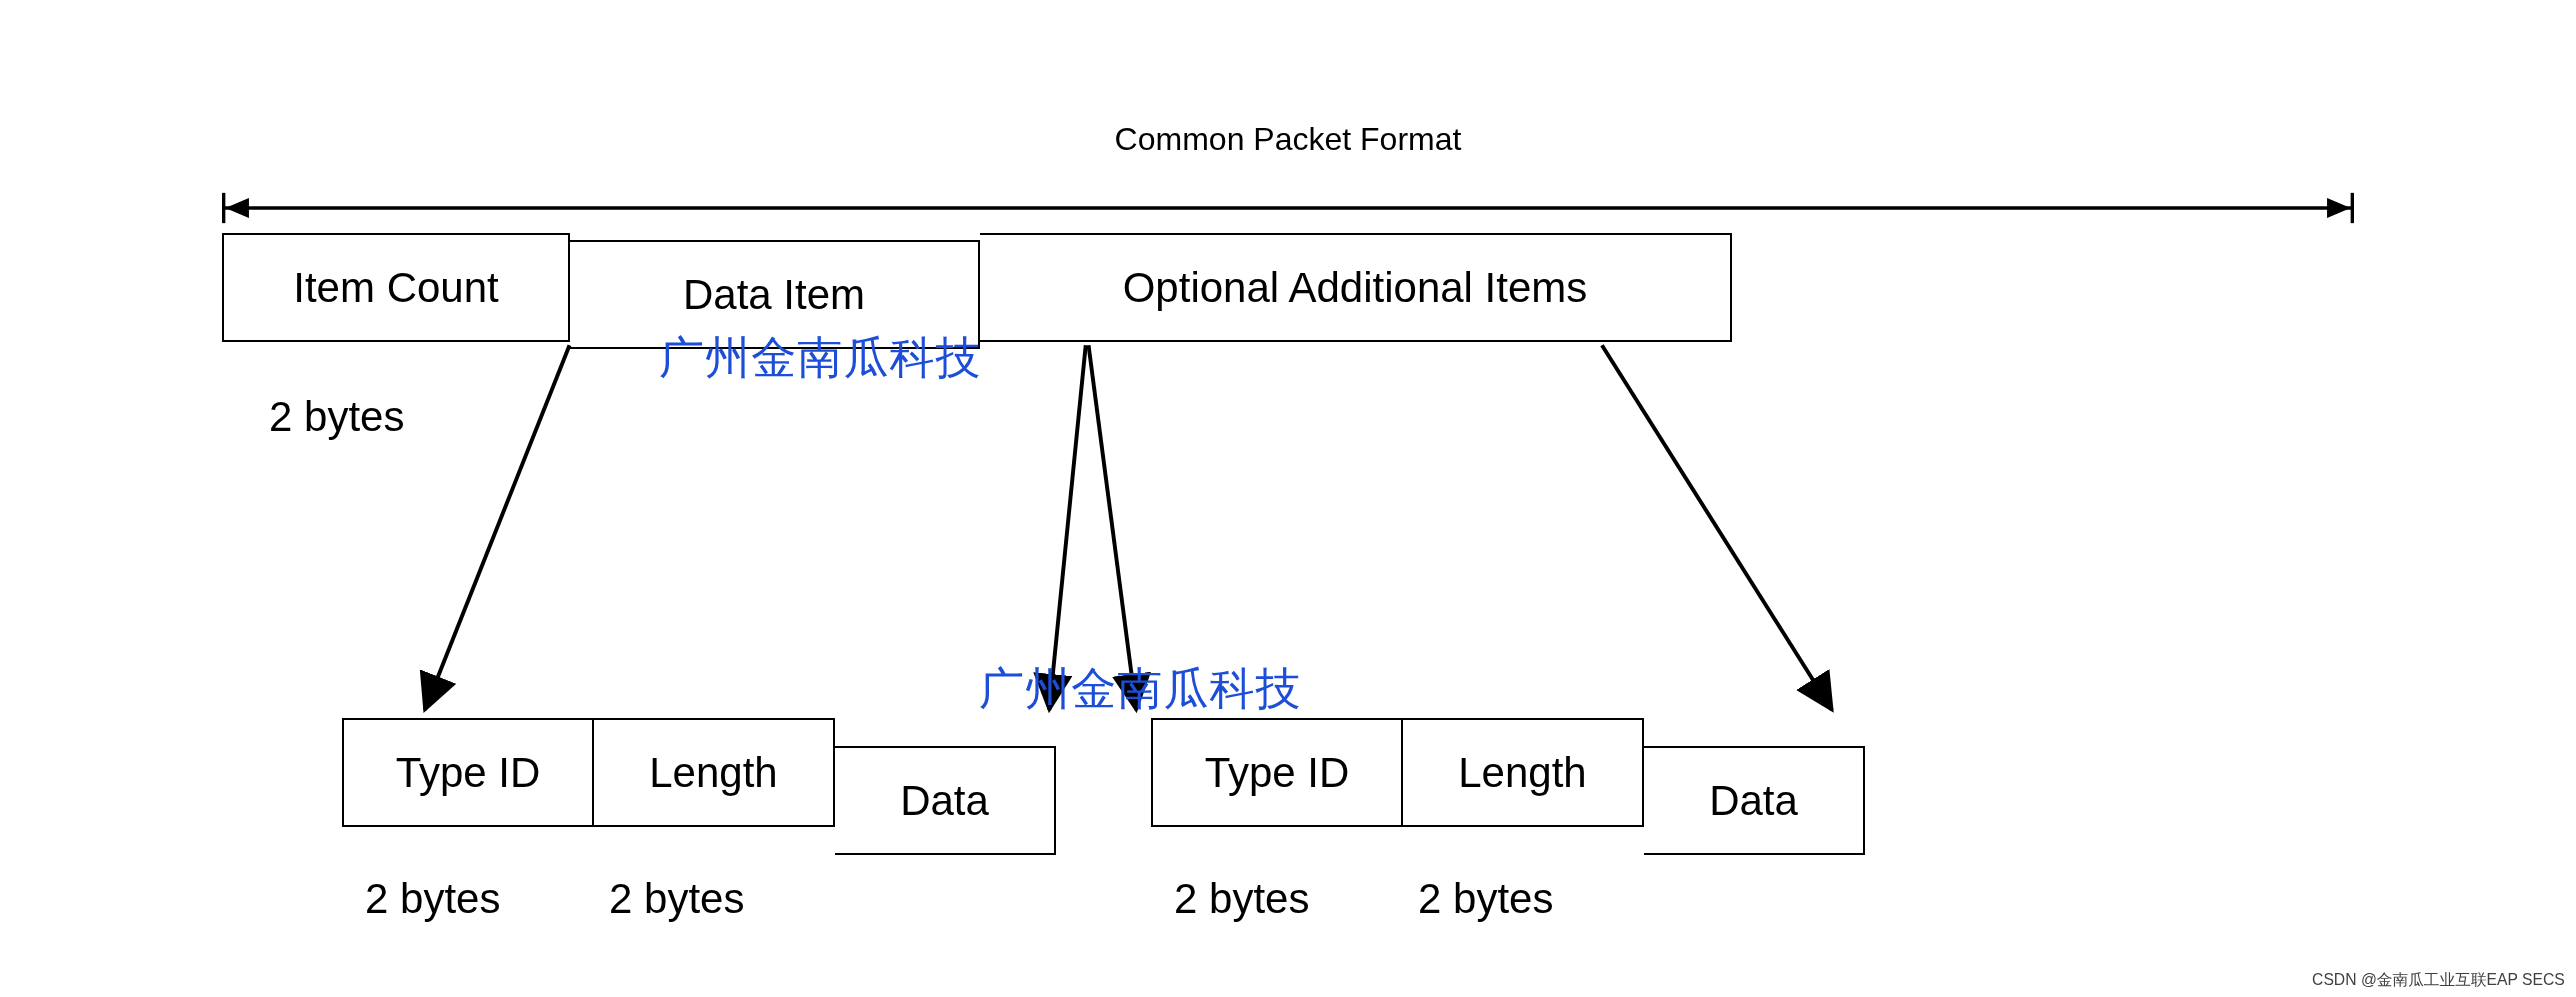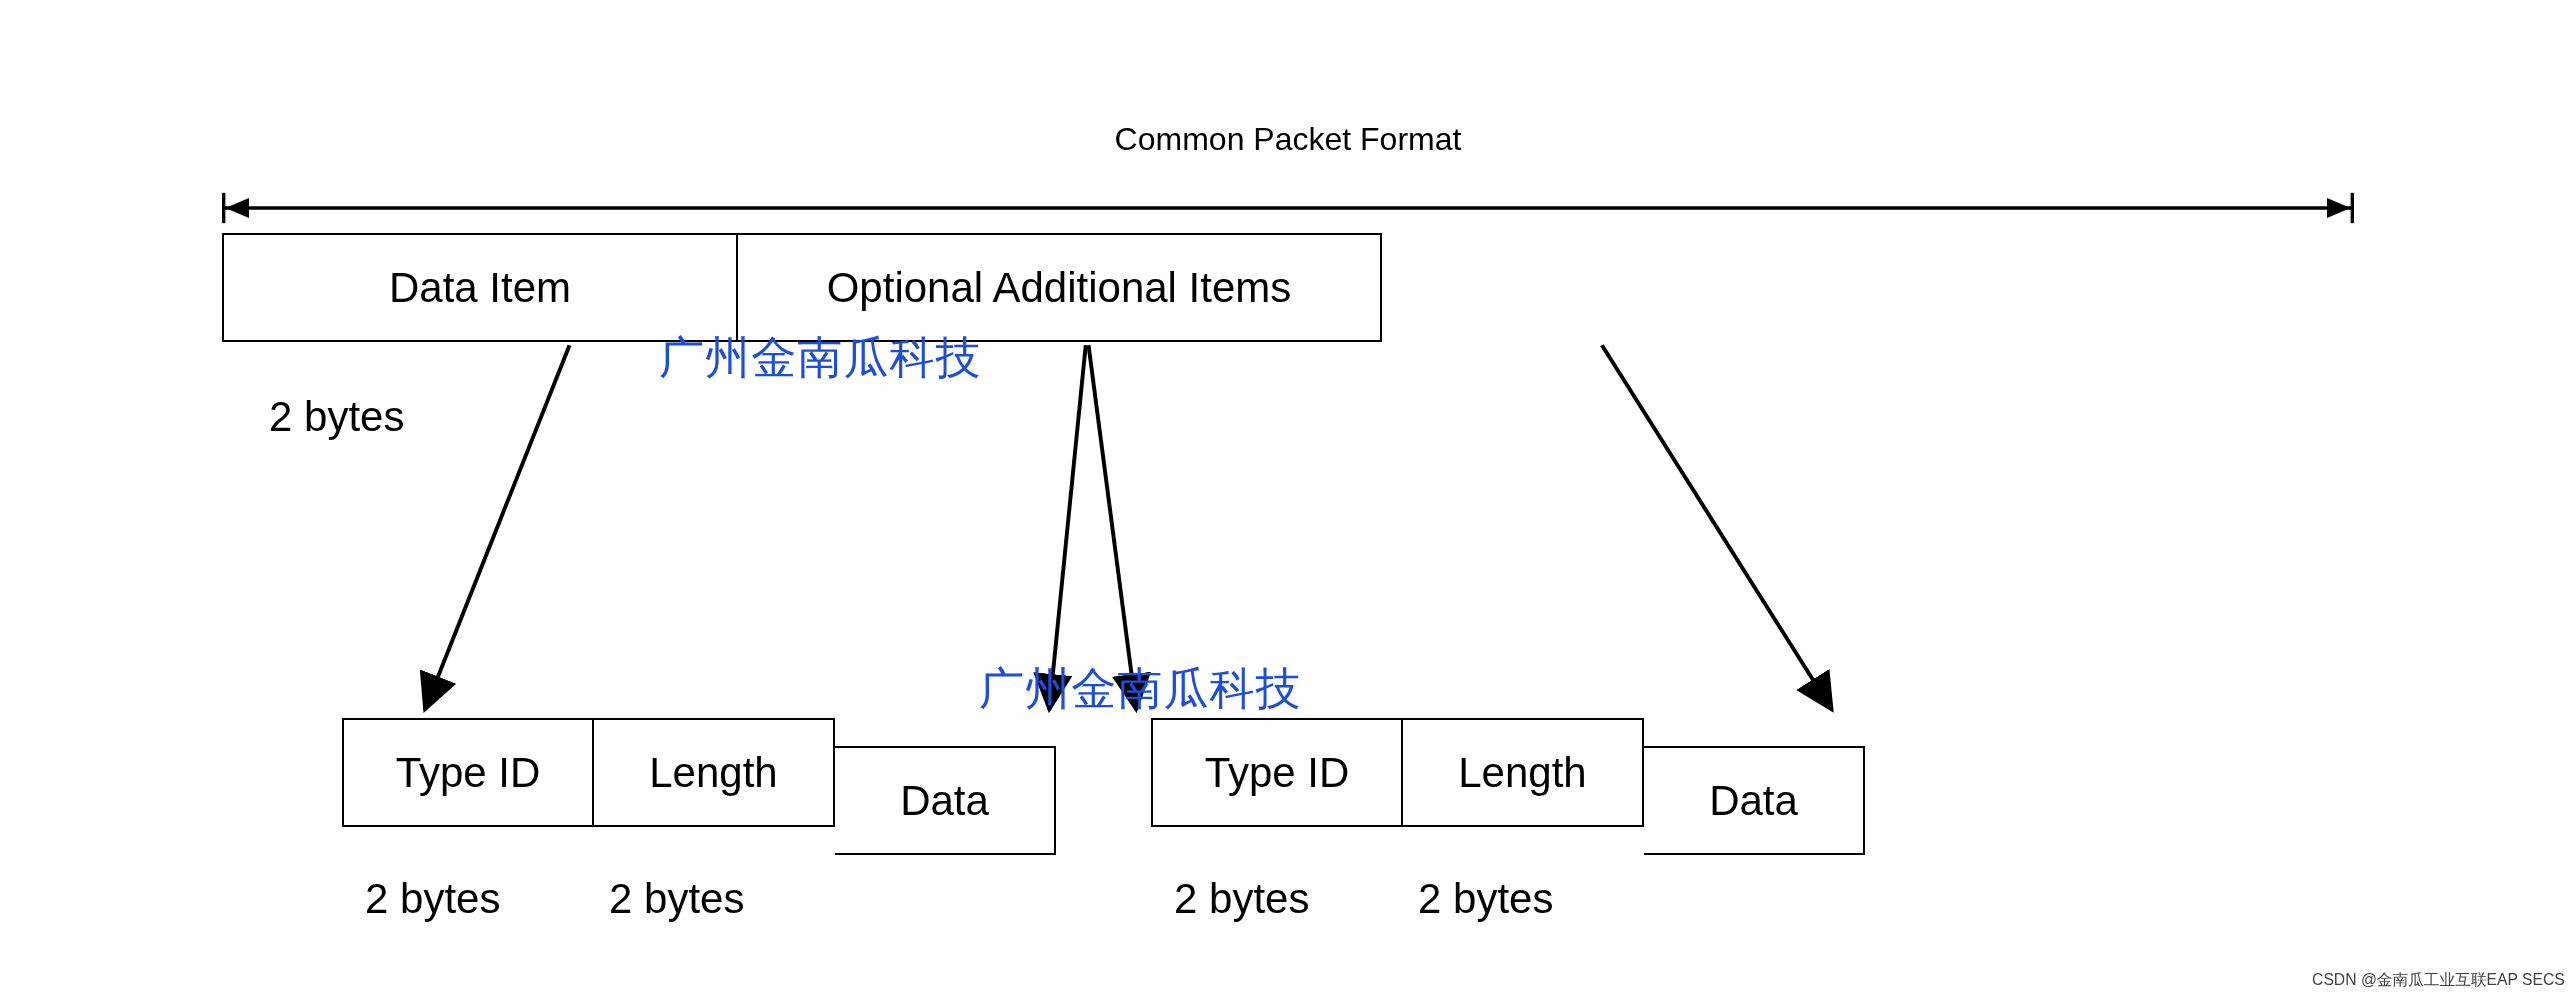--- a/index.html
+++ b/index.html
@@ -39,22 +39,22 @@
     display: flex;
     align-items: center;
     justify-content: center;
     font-size: 42px;
     background: #fff;
   }
   .top-row .cell + .cell { border-left: none; }
 
   .c-itemcount { width: 348px; }
   .c-address  { width: 516px; }
-  .c-data     { width: 516px; }
-  .c-optional { width: 644px; }
+  .c-data     { width: 410px; margin-top: 7px; }
+  .c-optional { width: 752px; }
 
   .sub-label {
     position: absolute;
     font-size: 42px;
   }
 
   .sub-row {
     position: absolute;
     top: 718px;
     display: flex;
@@ -96,20 +96,21 @@
   <svg width="2132" height="34" viewBox="0 0 3800 60">
     <line x1="3" y1="3" x2="3" y2="57" stroke="#000" stroke-width="6"></line>
     <line x1="3797" y1="3" x2="3797" y2="57" stroke="#000" stroke-width="6"></line>
     <line x1="4" y1="30" x2="3796" y2="30" stroke="#000" stroke-width="6"></line>
     <polygon points="6,30 48,12 48,48" fill="#000"></polygon>
     <polygon points="3794,30 3752,12 3752,48" fill="#000"></polygon>
   </svg>
 </div>
 
 <div class="top-row">
+  <div class="cell c-itemcount">Item Count</div>
   <div class="cell c-data">Data Item</div>
   <div class="cell c-optional">Optional Additional Items</div>
 </div>
 
 <div class="sub-label" style="top:393px; left:269px;">2 bytes</div>
 
 <div class="sub-row sub-row-a">
   <div class="cell c-typeid">Type ID</div>
   <div class="cell c-length">Length</div>
   <div class="cell c-sdata">Data</div>

